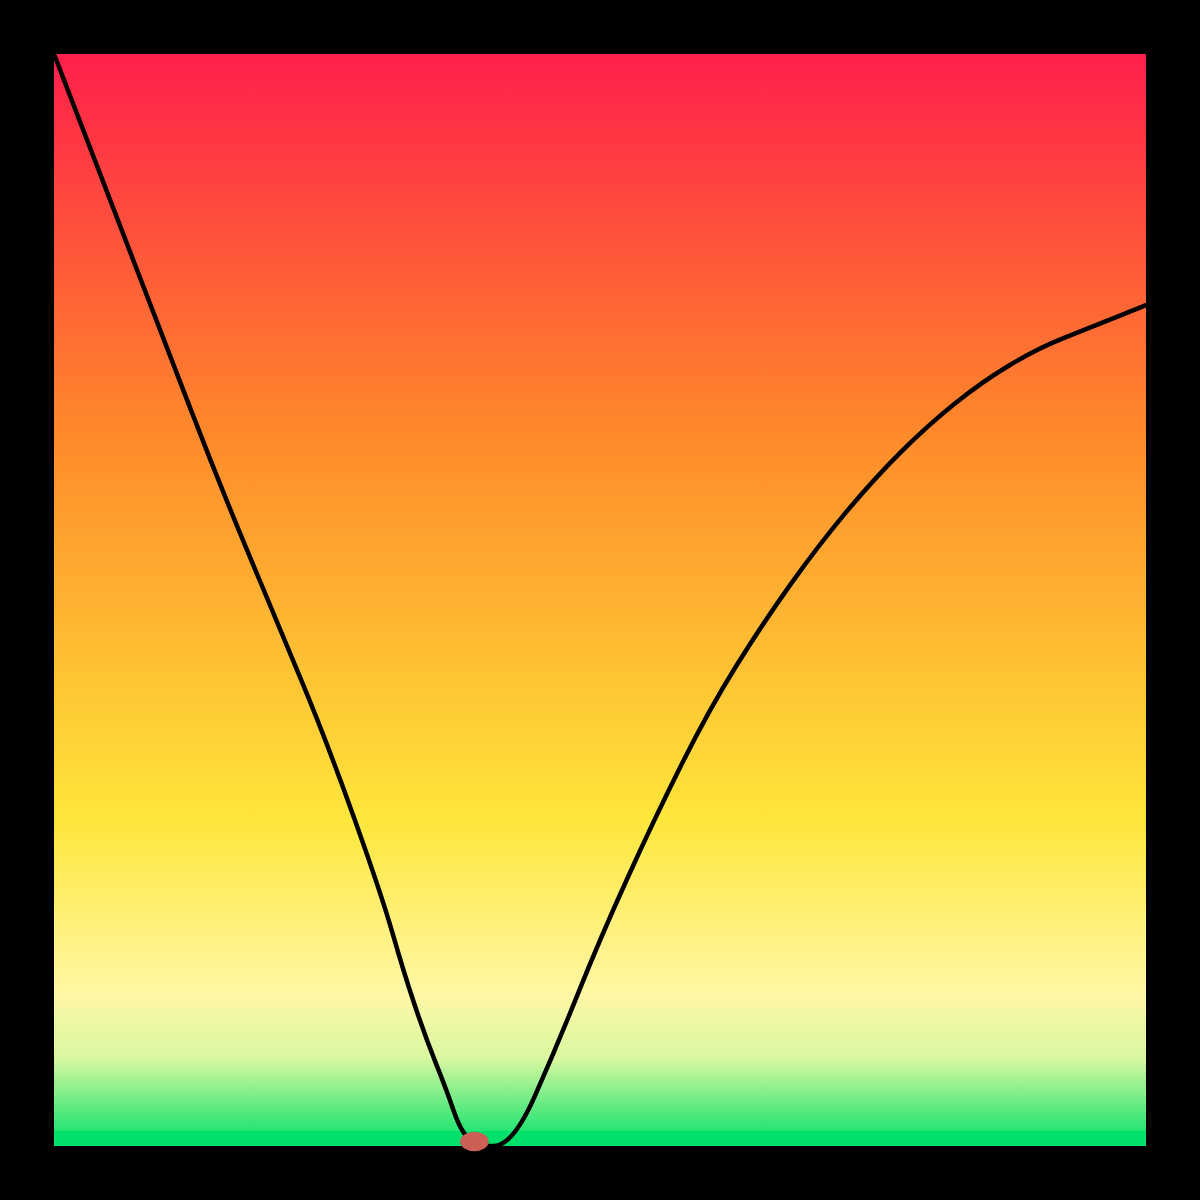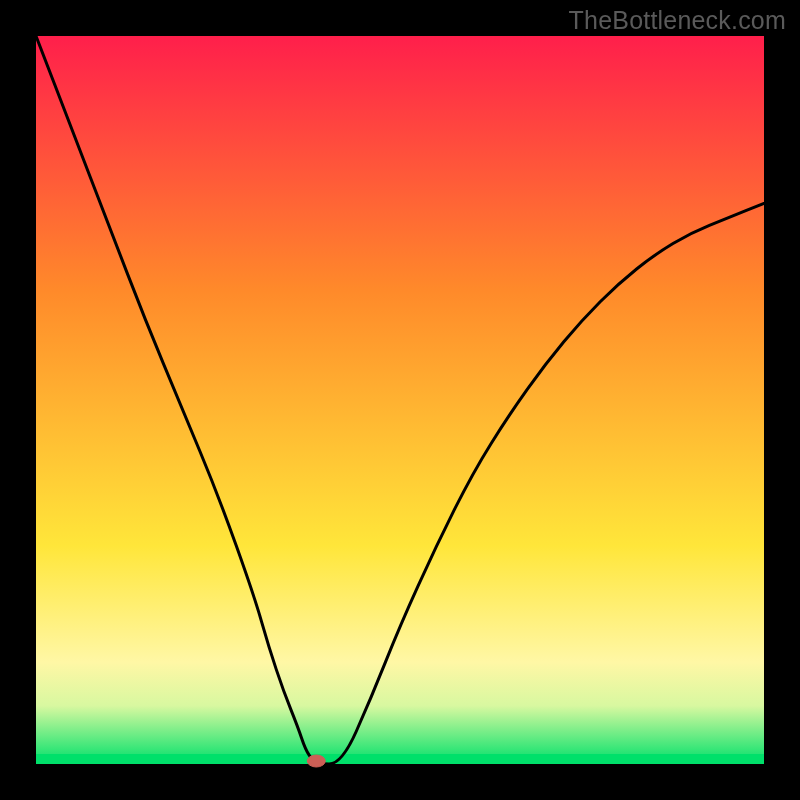--- a/index.html
+++ b/index.html
@@ -41,21 +41,20 @@
   }
   .marker {
     fill: #cc5f56;
     stroke: #cc5f56;
   }
 </style>
 </head>
 <body>
 
 <div class="frame">
-  <div class="watermark">TheBottleneck.com</div>
 
   <svg width="800" height="800" viewBox="0 0 800 800">
     <defs>
       <linearGradient id="bg-grad" x1="0" y1="0" x2="0" y2="1">
       <stop offset="0%" stop-color="#ff1f4b"></stop>
           <stop offset="35%" stop-color="#ff8a2a"></stop>
           <stop offset="70%" stop-color="#ffe63a"></stop>
           <stop offset="86%" stop-color="#fff7a5"></stop>
           <stop offset="92%" stop-color="#d8f8a0"></stop>
           <stop offset="100%" stop-color="#00e06a"></stop>

